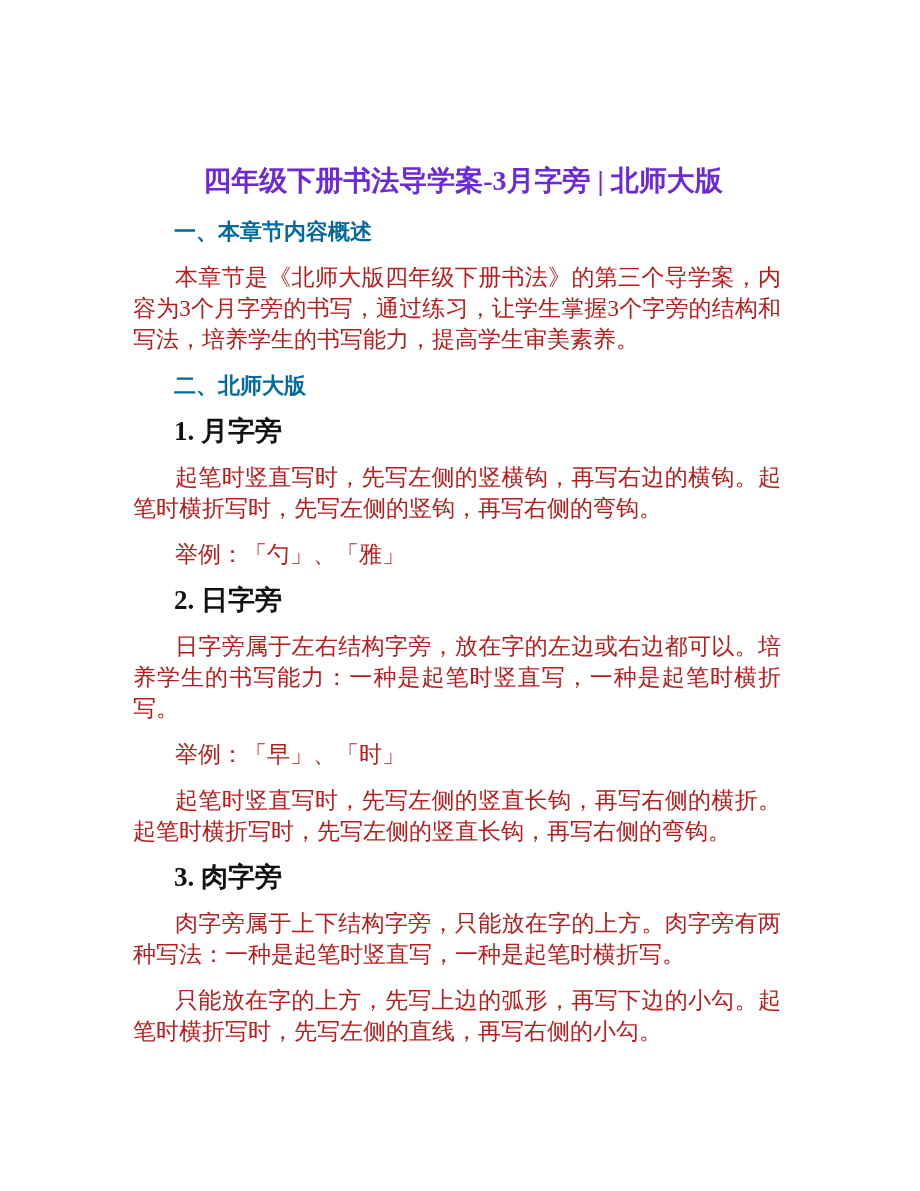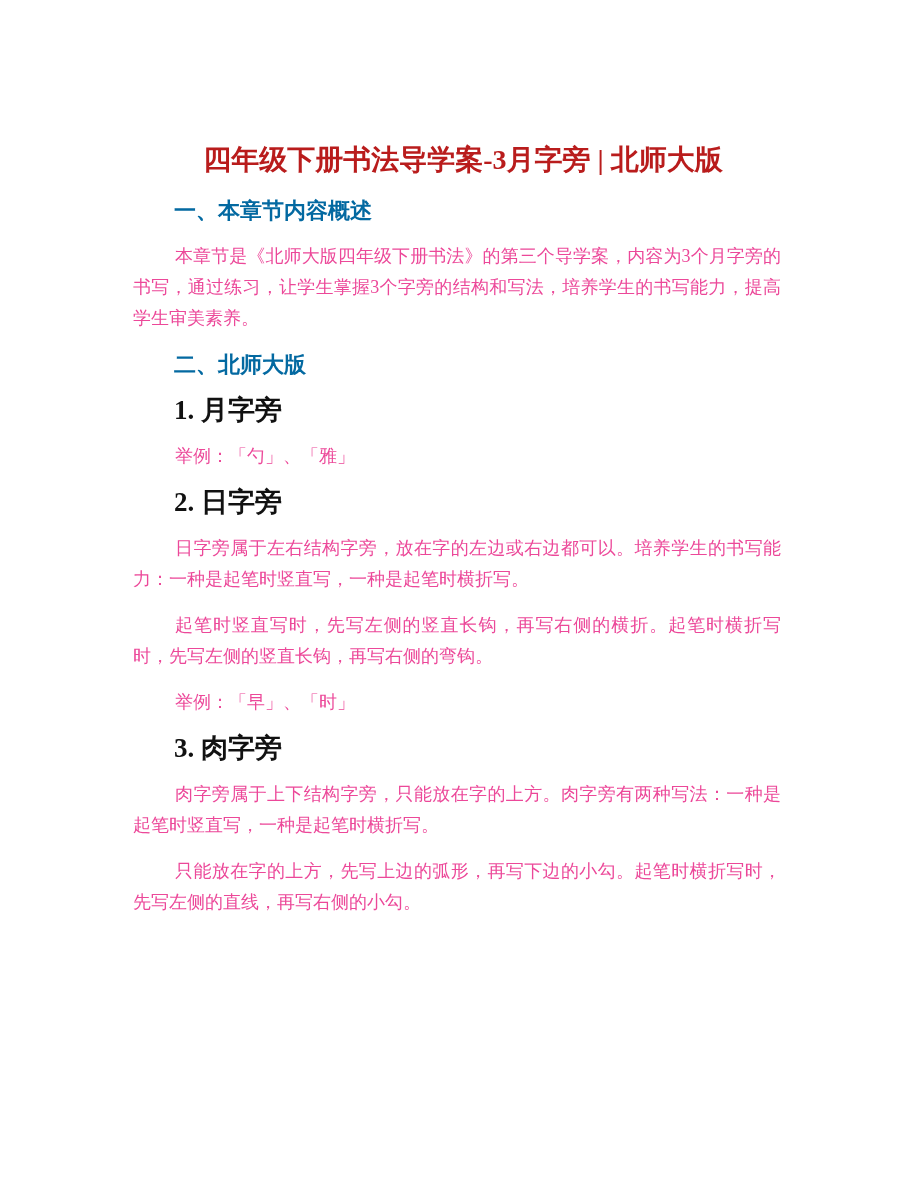--- a/index.html
+++ b/index.html
@@ -38,53 +38,54 @@
   .h3 {
     margin: 15px 0 0 0;
     font-size: 27px;
     line-height: 31px;
     font-weight: bold;
     text-indent: 41px;
     color: #111111;
   }
   .para {
     margin: 15px 12px 0 0;
-    font-size: 18px;
+    font-size: 23px;
     line-height: 31px;
     text-indent: 42px;
     text-align: justify;
-    color: #ec4899;
+    color: #b91c1c;
   }
 </style>
 </head>
 <body>
 
 <div class="page" style="background: rgb(255, 255, 255);">
 
-  <h1 class="doc-title" style="color: #b91c1c;">四年级下册书法导学案-3月字旁 | 北师大版</h1>
+  <h1 class="doc-title" style="color: #6d28d9; margin-top: 21px;">四年级下册书法导学案-3月字旁 | 北师大版</h1>
 
   <h2 class="h2">一、本章节内容概述</h2>
 
   <p class="para">本章节是《北师大版四年级下册书法》的第三个导学案，内容为3个月字旁的书写，通过练习，让学生掌握3个字旁的结构和写法，培养学生的书写能力，提高学生审美素养。</p>
 
   <h2 class="h2">二、北师大版</h2>
 
   <h3 class="h3">1. 月字旁</h3>
 
 
+  <p class="para">起笔时竖直写时，先写左侧的竖横钩，再写右边的横钩。起笔时横折写时，先写左侧的竖钩，再写右侧的弯钩。</p>
 
   <p class="para">举例：「勺」、「雅」</p>
 
   <h3 class="h3">2. 日字旁</h3>
 
   <p class="para">日字旁属于左右结构字旁，放在字的左边或右边都可以。培养学生的书写能力：一种是起笔时竖直写，一种是起笔时横折写。</p>
 
+  <p class="para">举例：「早」、「时」</p>
+
   <p class="para">起笔时竖直写时，先写左侧的竖直长钩，再写右侧的横折。起笔时横折写时，先写左侧的竖直长钩，再写右侧的弯钩。</p>
-
-  <p class="para">举例：「早」、「时」</p>
 
   <h3 class="h3">3. 肉字旁</h3>
 
   <p class="para">肉字旁属于上下结构字旁，只能放在字的上方。肉字旁有两种写法：一种是起笔时竖直写，一种是起笔时横折写。</p>
 
   <p class="para">只能放在字的上方，先写上边的弧形，再写下边的小勾。起笔时横折写时，先写左侧的直线，再写右侧的小勾。</p>
 
 </div>
 
 </body></html>

